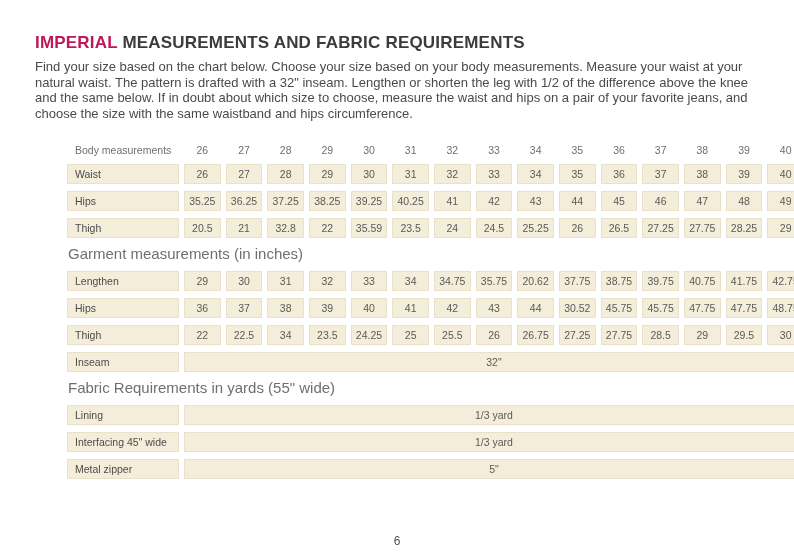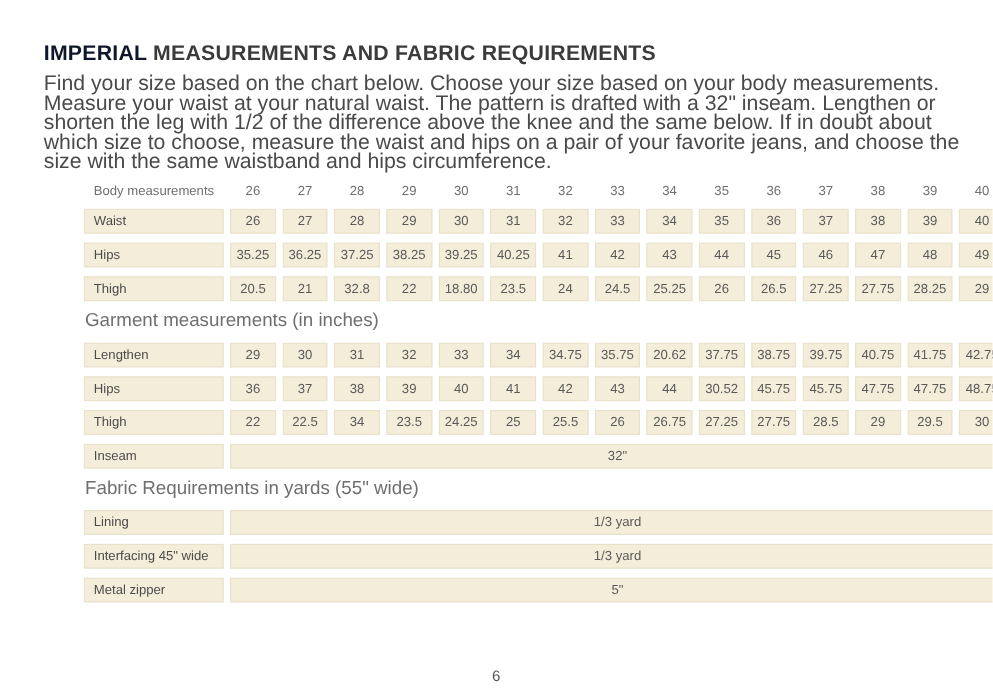--- a/index.html
+++ b/index.html
@@ -15,27 +15,27 @@
     padding: 33px 24px 0 35px;
   }
   .title {
     font-size: 17px;
     font-weight: 700;
     letter-spacing: 0.2px;
     color: #3b3b3b;
     margin-bottom: 6px;
     white-space: nowrap;
   }
-  .title .accent { color: #0f172a; }
+  .title .accent { color: #be185d; }
   .intro {
     width: 737px;
-    font-size: 17px;
+    font-size: 13px;
     line-height: 15.6px;
     color: #4a4a4a;
-    margin-bottom: 8px;
+    margin-bottom: 21px;
   }
   .size-table { width: 737px; margin-left: 32px; }
   .trow {
     display: grid;
     grid-template-columns: 112px repeat(15, 1fr);
     column-gap: 5px;
     margin-bottom: 7px;
   }
   .cell {
     height: 20px;
@@ -137,21 +137,21 @@
         <div class="cell filled">47</div>
         <div class="cell filled">48</div>
         <div class="cell filled">49</div>
       </div>
       <div class="trow data">
         <div class="cell label filled">Thigh</div>
         <div class="cell filled">20.5</div>
         <div class="cell filled">21</div>
         <div class="cell filled">32.8</div>
         <div class="cell filled">22</div>
-        <div class="cell filled">18.80</div>
+        <div class="cell filled">35.59</div>
         <div class="cell filled">23.5</div>
         <div class="cell filled">24</div>
         <div class="cell filled">24.5</div>
         <div class="cell filled">25.25</div>
         <div class="cell filled">26</div>
         <div class="cell filled">26.5</div>
         <div class="cell filled">27.25</div>
         <div class="cell filled">27.75</div>
         <div class="cell filled">28.25</div>
         <div class="cell filled">29</div>

